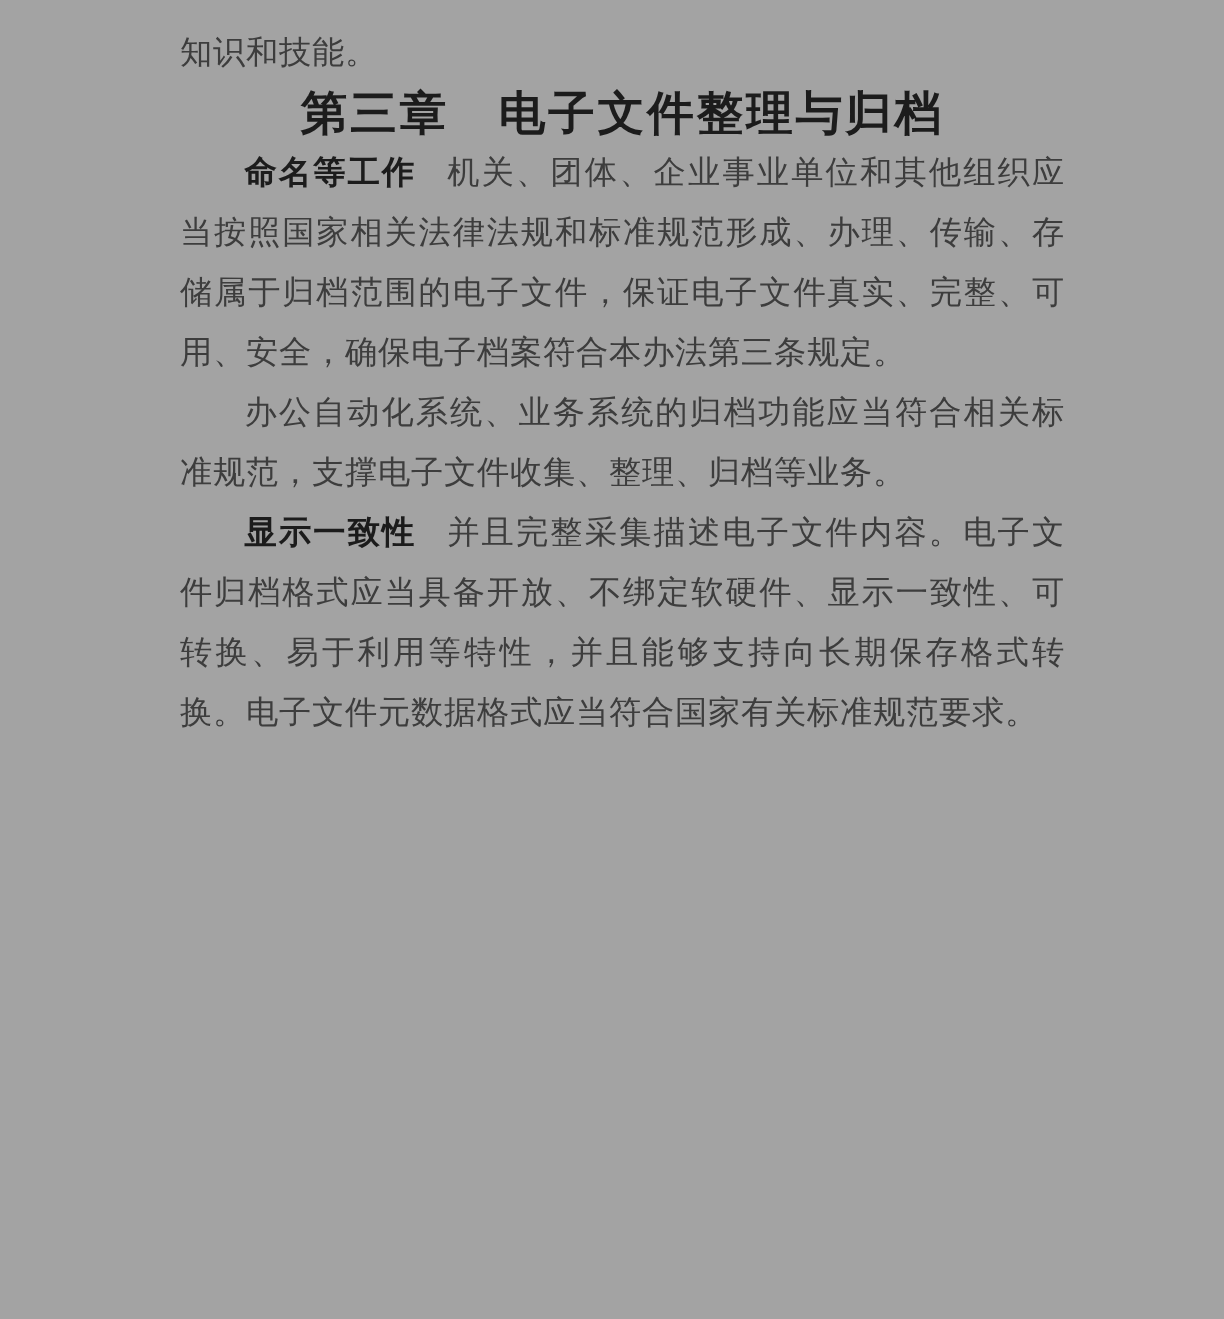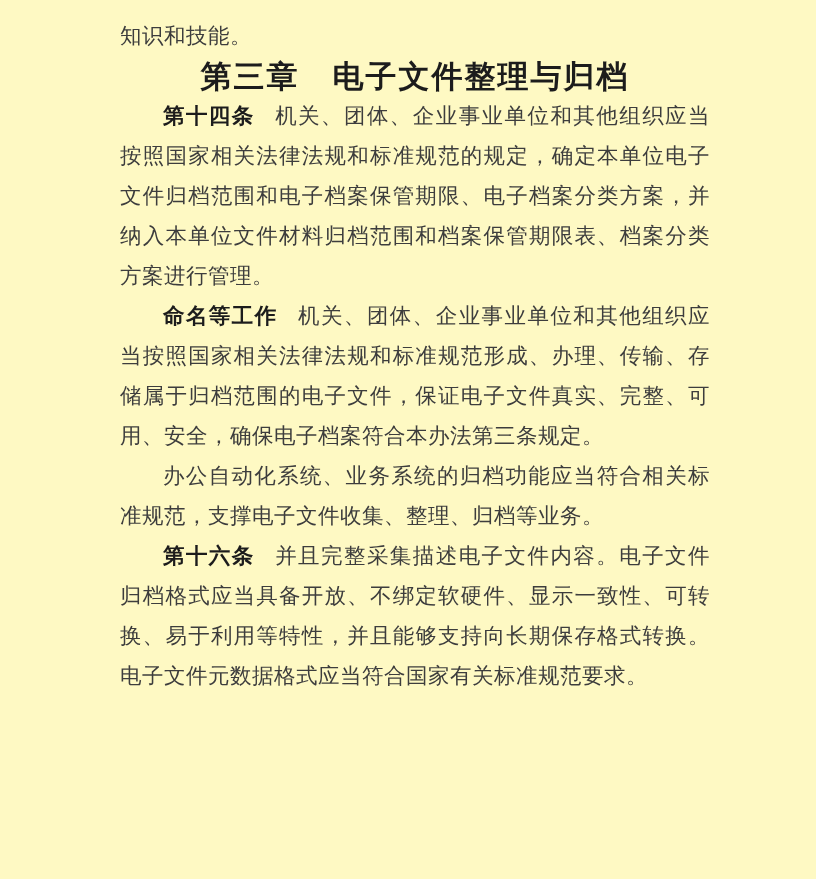--- a/index.html
+++ b/index.html
@@ -12,21 +12,21 @@
     height: 879px;
     overflow: hidden;
     font-family: "DejaVu Serif", "Liberation Serif", serif;
     color: #3d3d3d;
   }
   .page {
     box-sizing: border-box;
     width: 816px;
     height: 879px;
     padding: 16px 106px 0 120px;
-    background: #fef9c3;
+    background: #a3a3a3;
   }
   .page p, .page h2 {
     margin: 0;
     padding: 0;
   }
   .continuation {
     font-size: 21.5px;
     line-height: 40px;
     letter-spacing: 0.5px;
     text-indent: 0;
@@ -63,30 +63,27 @@
 </style>
 </head>
 <body>
 
 <div class="page">
 
   <p class="continuation">知识和技能。</p>
 
   <h2 class="chapter-heading">第三章　电子文件整理与归档</h2>
 
-  <p class="article">
-    <span class="article-number">第十四条</span><span>机关、团体、企业事业单位和其他组织应当按照国家相关法律法规和标准规范的规定，确定本单位电子文件归档范围和电子档案保管期限、电子档案分类方案，并纳入本单位文件材料归档范围和档案保管期限表、档案分类方案进行管理。</span>
-  </p>
 
   <p class="article">
     <span class="article-number">命名等工作</span><span>机关、团体、企业事业单位和其他组织应当按照国家相关法律法规和标准规范形成、办理、传输、存储属于归档范围的电子文件，保证电子文件真实、完整、可用、安全，确保电子档案符合本办法第三条规定。</span>
   </p>
 
   <p class="article">
     <span>办公自动化系统、业务系统的归档功能应当符合相关标准规范，支撑电子文件收集、整理、归档等业务。</span>
   </p>
 
   <p class="article">
-    <span class="article-number">第十六条</span><span>并且完整采集描述电子文件内容。电子文件归档格式应当具备开放、不绑定软硬件、显示一致性、可转换、易于利用等特性，并且能够支持向长期保存格式转换。电子文件元数据格式应当符合国家有关标准规范要求。</span>
+    <span class="article-number">显示一致性</span><span>并且完整采集描述电子文件内容。电子文件归档格式应当具备开放、不绑定软硬件、显示一致性、可转换、易于利用等特性，并且能够支持向长期保存格式转换。电子文件元数据格式应当符合国家有关标准规范要求。</span>
   </p>
 
 
 </div>
 
 </body></html>

